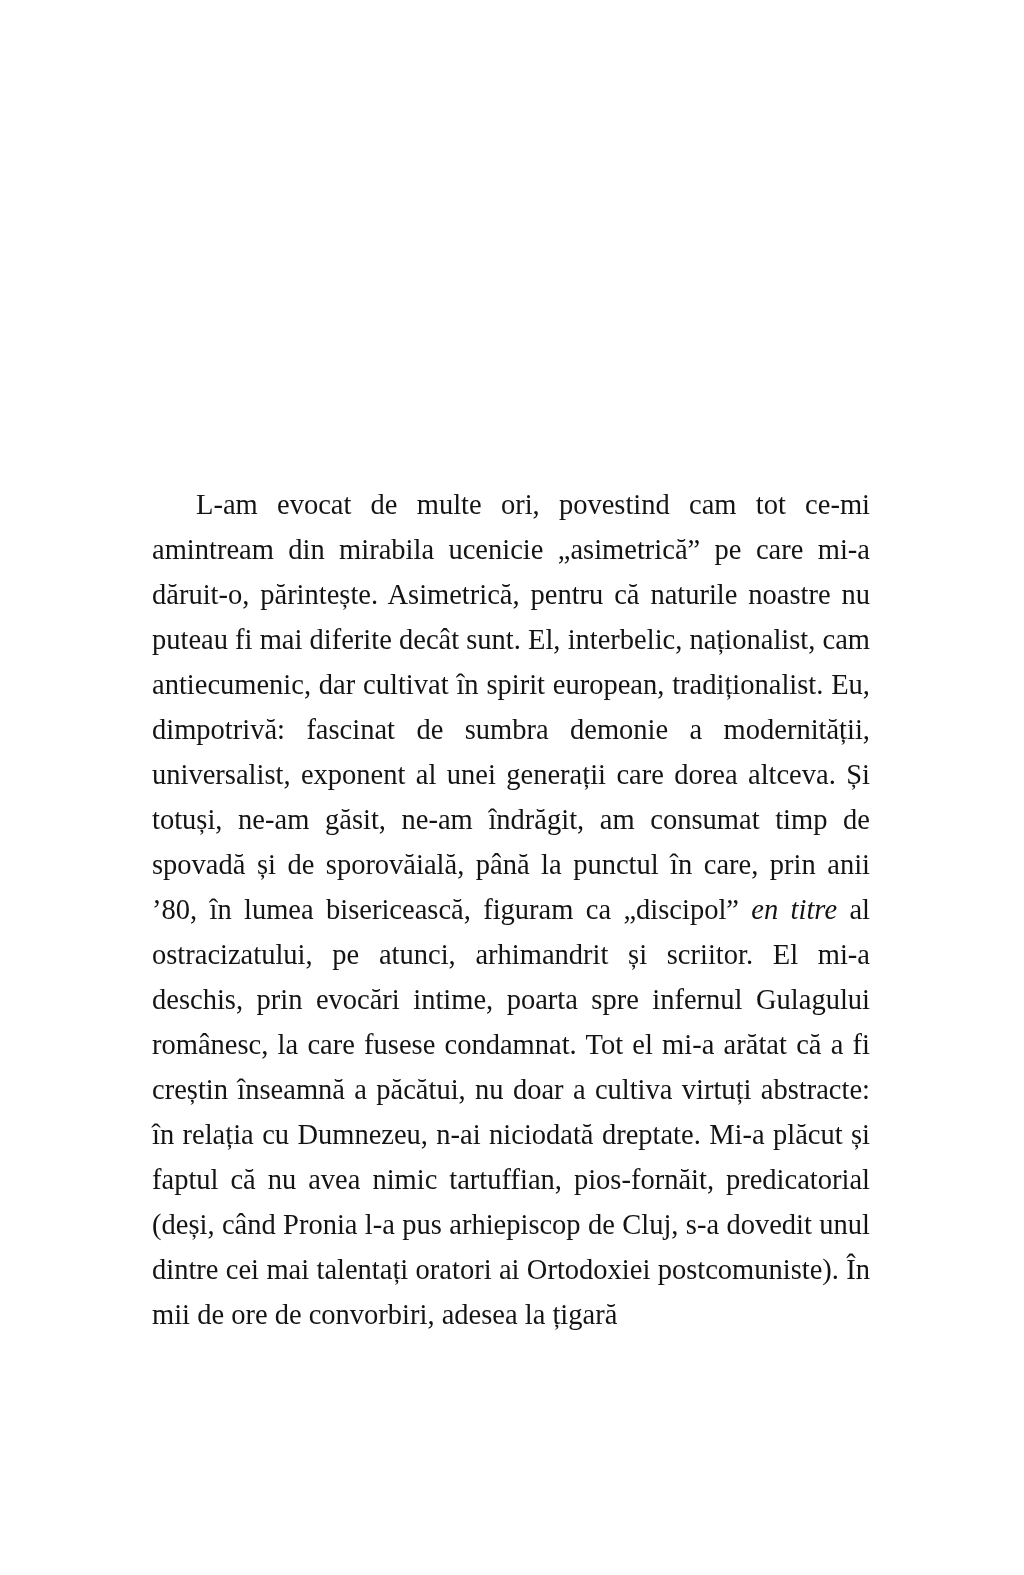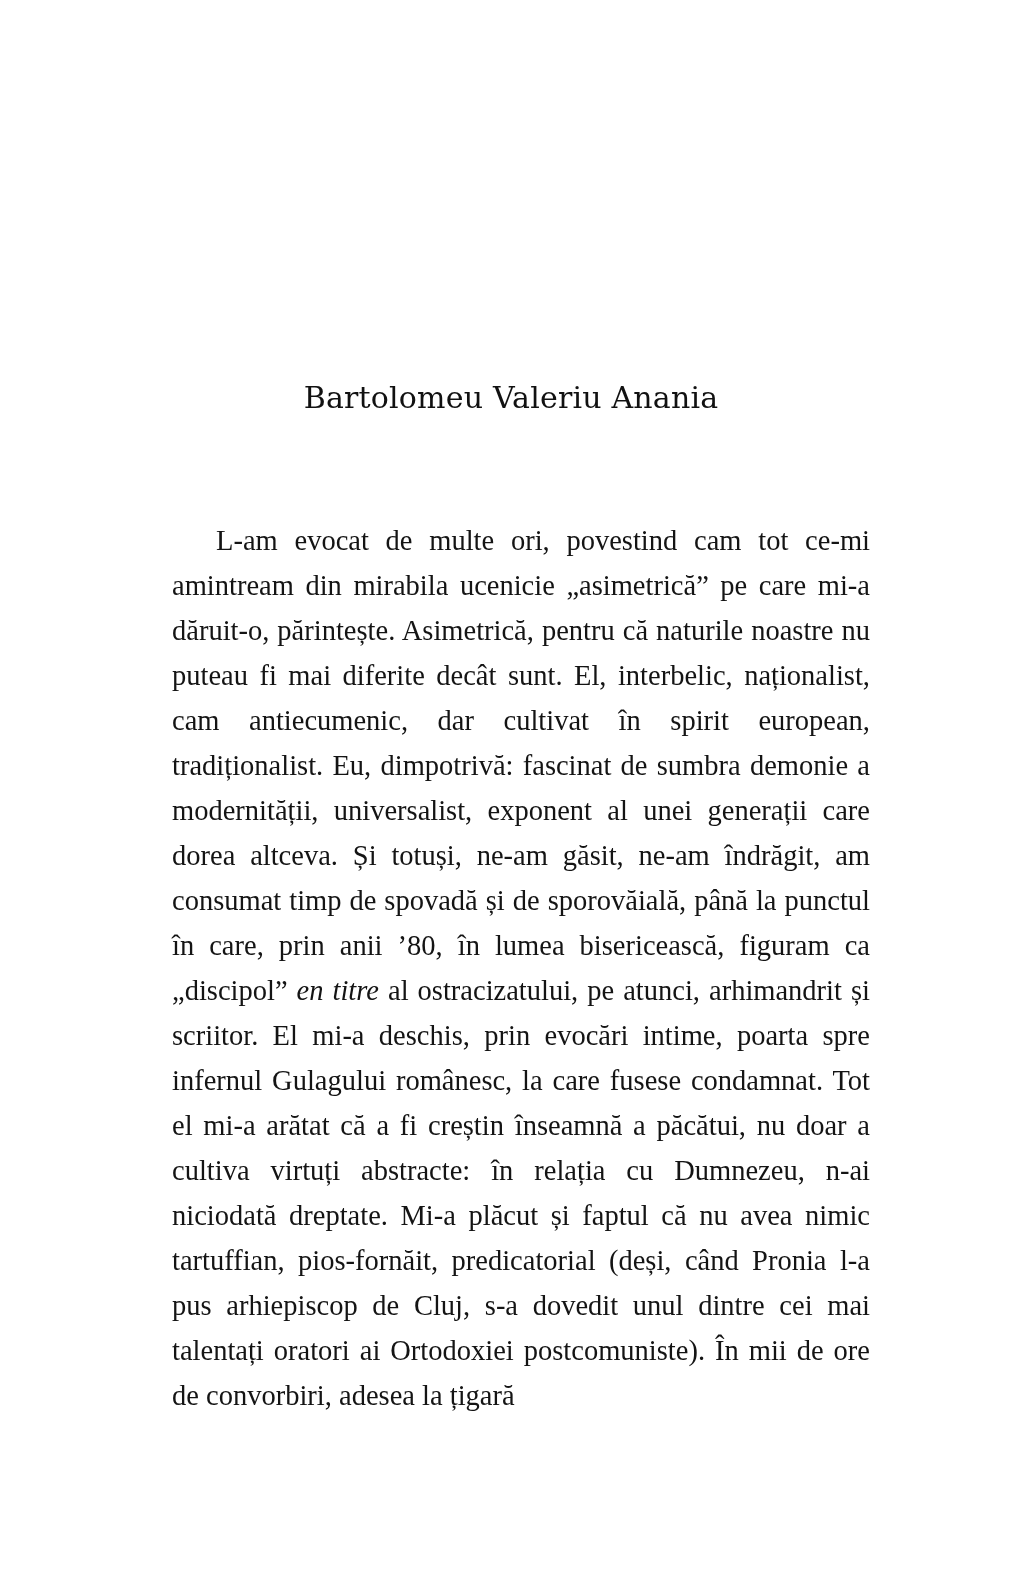--- a/index.html
+++ b/index.html
@@ -39,33 +39,31 @@
   }
   .body-text {
     margin-top: 102px;
     font-family: "Liberation Serif", serif;
     font-size: 28.5px;
     line-height: 45px;
     text-align: justify;
     text-justify: inter-word;
     color: #141414;
     hyphens: manual;
-    margin-left: 20px;
   }
   .body-text .indent {
     display: inline-block;
     width: 44px;
   }
   .body-text i {
     font-style: italic;
   }
 </style>
 </head>
 <body>
 
 <div class="page">
   <div class="content">
-    <h1 class="chapter-title">Bartolomeu Valeriu Anania</h1>
     <p class="body-text">
       <span class="indent"></span><span>L-am evocat de multe ori, povestind cam tot ce-mi amintream din mirabila ucenicie „asimetrică” pe care mi-a dăruit-o, părintește. Asimetrică, pentru că naturile noastre nu puteau fi mai diferite decât sunt. El, interbelic, naționalist, cam antiecumenic, dar cultivat în spirit european, tradiționalist. Eu, dimpotrivă: fascinat de sumbra demonie a modernității, universalist, exponent al unei generații care dorea altceva. Și totuși, ne-am găsit, ne-am îndrăgit, am consumat timp de spovadă și de sporovăială, până la punctul în care, prin anii ’80, în lumea bisericească, figuram ca „discipol” </span><i>en titre</i><span> al ostracizatului, pe atunci, arhimandrit și scriitor. El mi-a deschis, prin evocări intime, poarta spre infernul Gulagului românesc, la care fusese condamnat. Tot el mi-a arătat că a fi creștin înseamnă a păcătui, nu doar a cultiva virtuți abstracte: în relația cu Dumnezeu, n-ai niciodată dreptate. Mi-a plăcut și faptul că nu avea nimic tartuffian, pios-fornăit, predicatorial (deși, când Pronia l-a pus arhiepiscop de Cluj, s-a dovedit unul dintre cei mai talentați oratori ai Ortodoxiei postcomuniste). În mii de ore de convorbiri, adesea la țigară</span>
     </p>
   </div>
 </div>
 
 </body></html>

